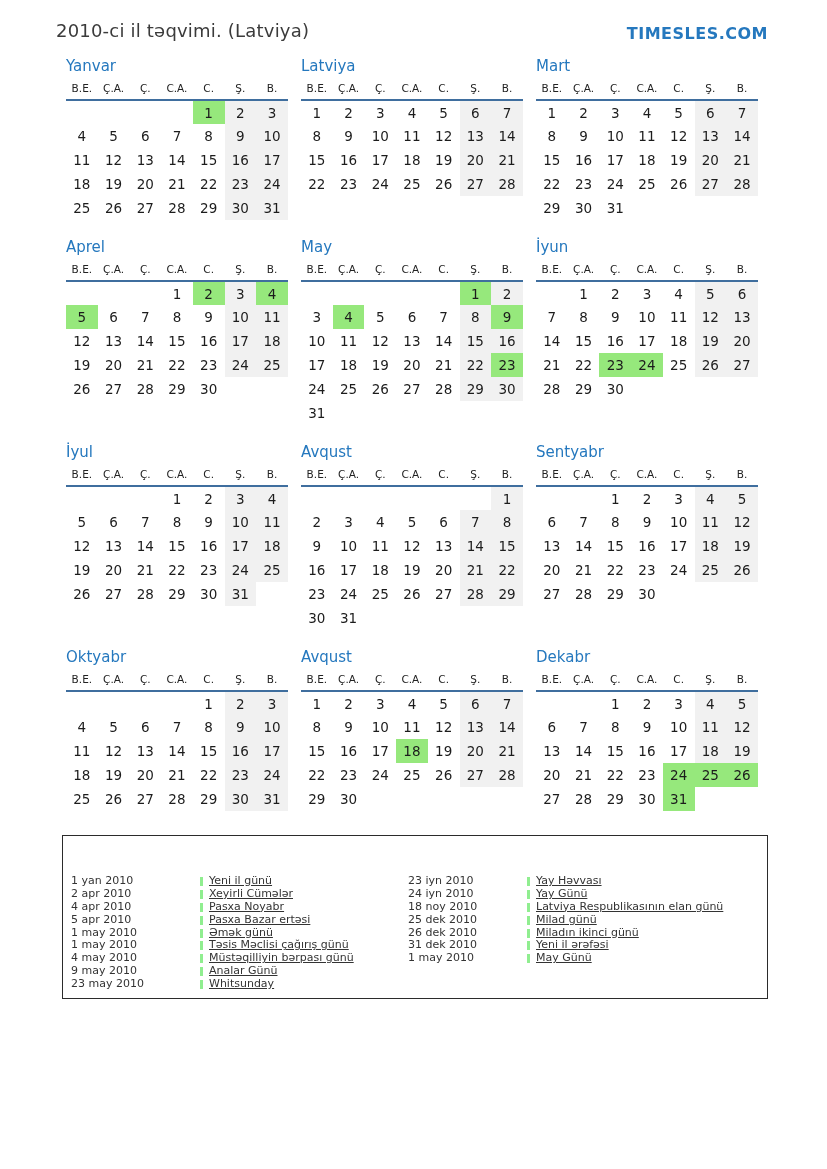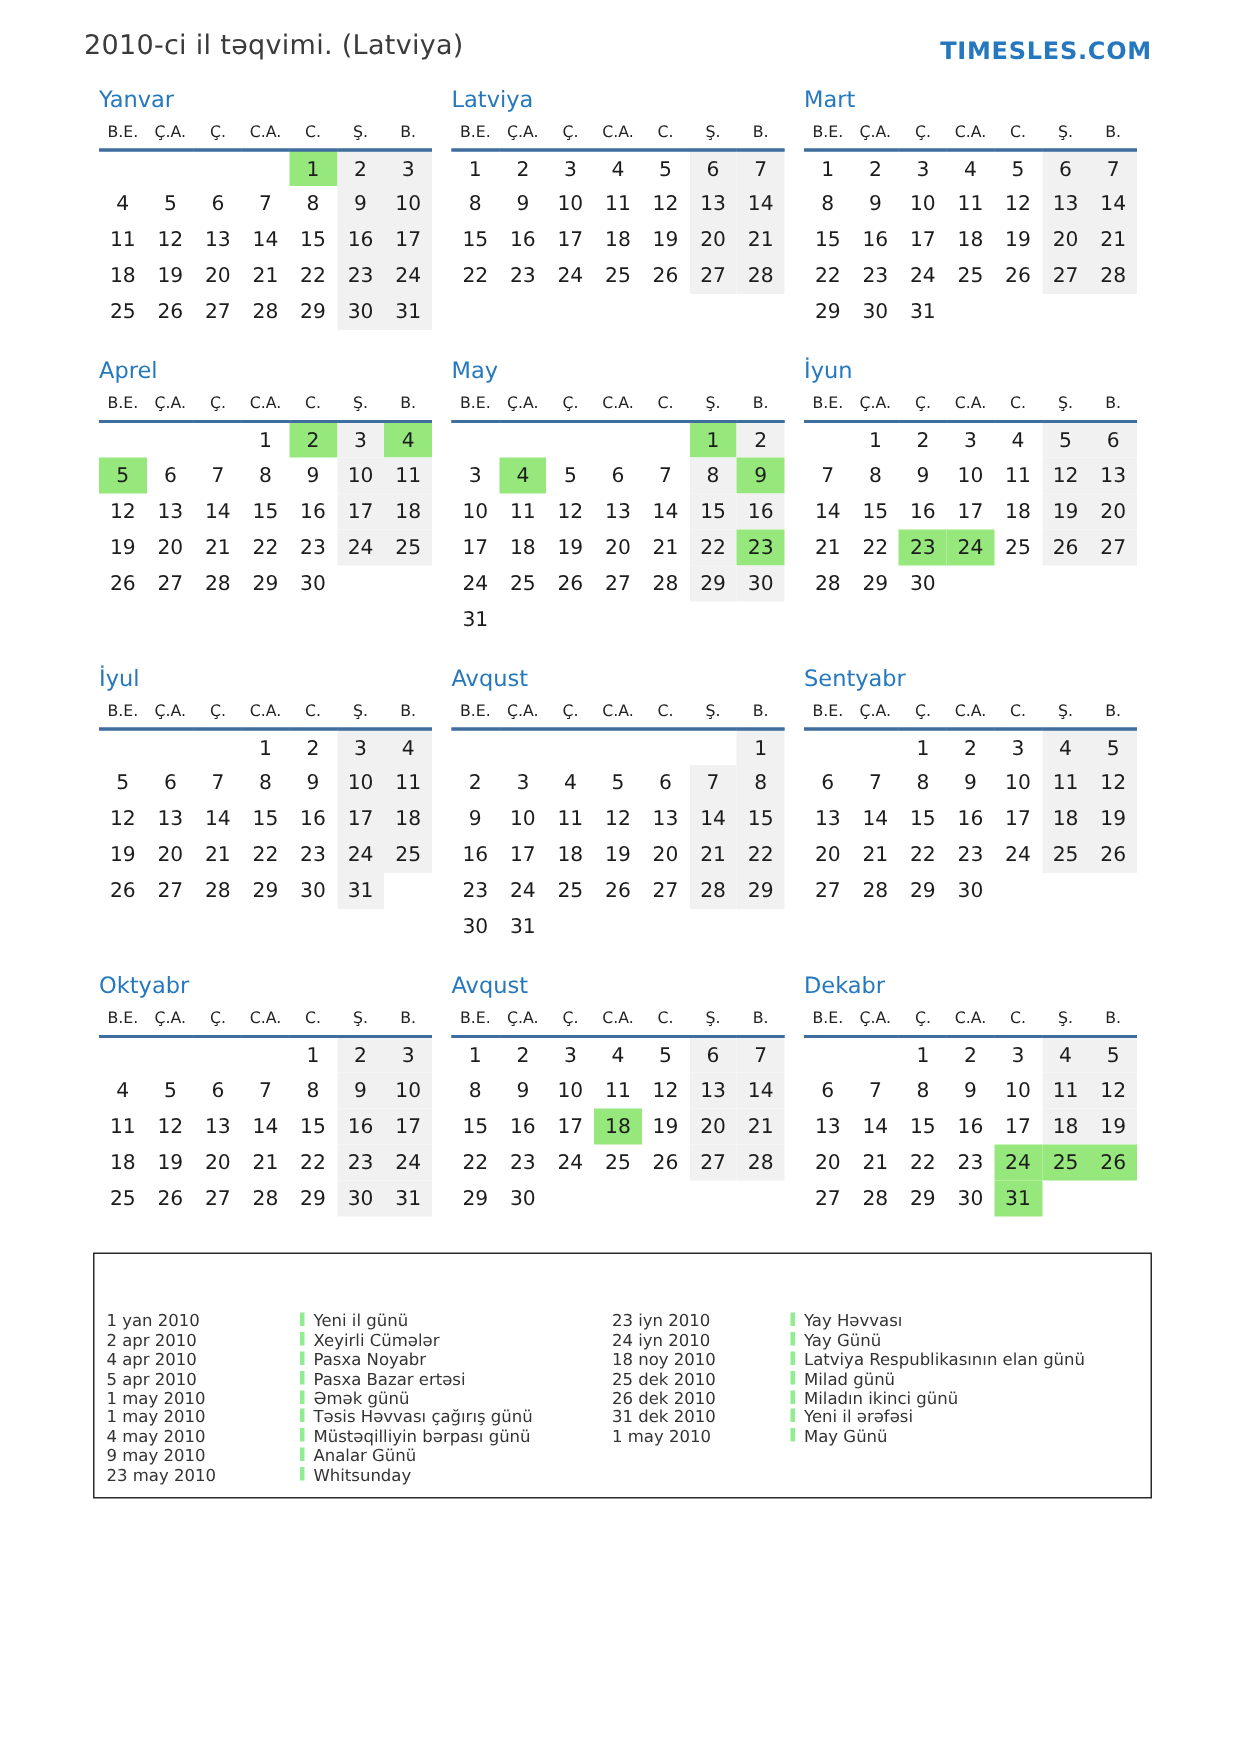--- a/index.html
+++ b/index.html
@@ -57,21 +57,21 @@
     display:flex;
     font-size:11px;color:#333;
   }
   .legend-col{display:flex;flex-direction:column;margin-top:32px;}
   .legend-col.left{width:337px;flex:none;}
   .legend-col.right{flex:1;}
   .legend-entry{display:flex;align-items:center;line-height:12.9px;height:12.9px;}
   .legend-date{flex:none;}
   .legend-col.left .legend-date{width:129px;}
   .legend-col.right .legend-date{width:119px;}
-  .legend-event{display:flex;}
+  .legend-event{display:flex;align-items:center;text-decoration:underline;}
   .marker{
     display:inline-block;width:3px;height:9px;background:var(--marker);
     margin-right:6px;flex:none;
   }
 </style>
 </head>
 <body>
 
 <div class="page">
   <div class="hdr">
@@ -881,21 +881,21 @@
           <span class="legend-date">1 may 2010</span>
           <span class="legend-event">
             <span class="marker"></span>
             <span>Əmək günü</span>
           </span>
         </div>
         <div class="legend-entry">
           <span class="legend-date">1 may 2010</span>
           <span class="legend-event">
             <span class="marker"></span>
-            <span>Təsis Həvvası çağırış günü</span>
+            <span>Təsis Məclisi çağırış günü</span>
           </span>
         </div>
         <div class="legend-entry">
           <span class="legend-date">4 may 2010</span>
           <span class="legend-event">
             <span class="marker"></span>
             <span>Müstəqilliyin bərpası günü</span>
           </span>
         </div>
         <div class="legend-entry">

